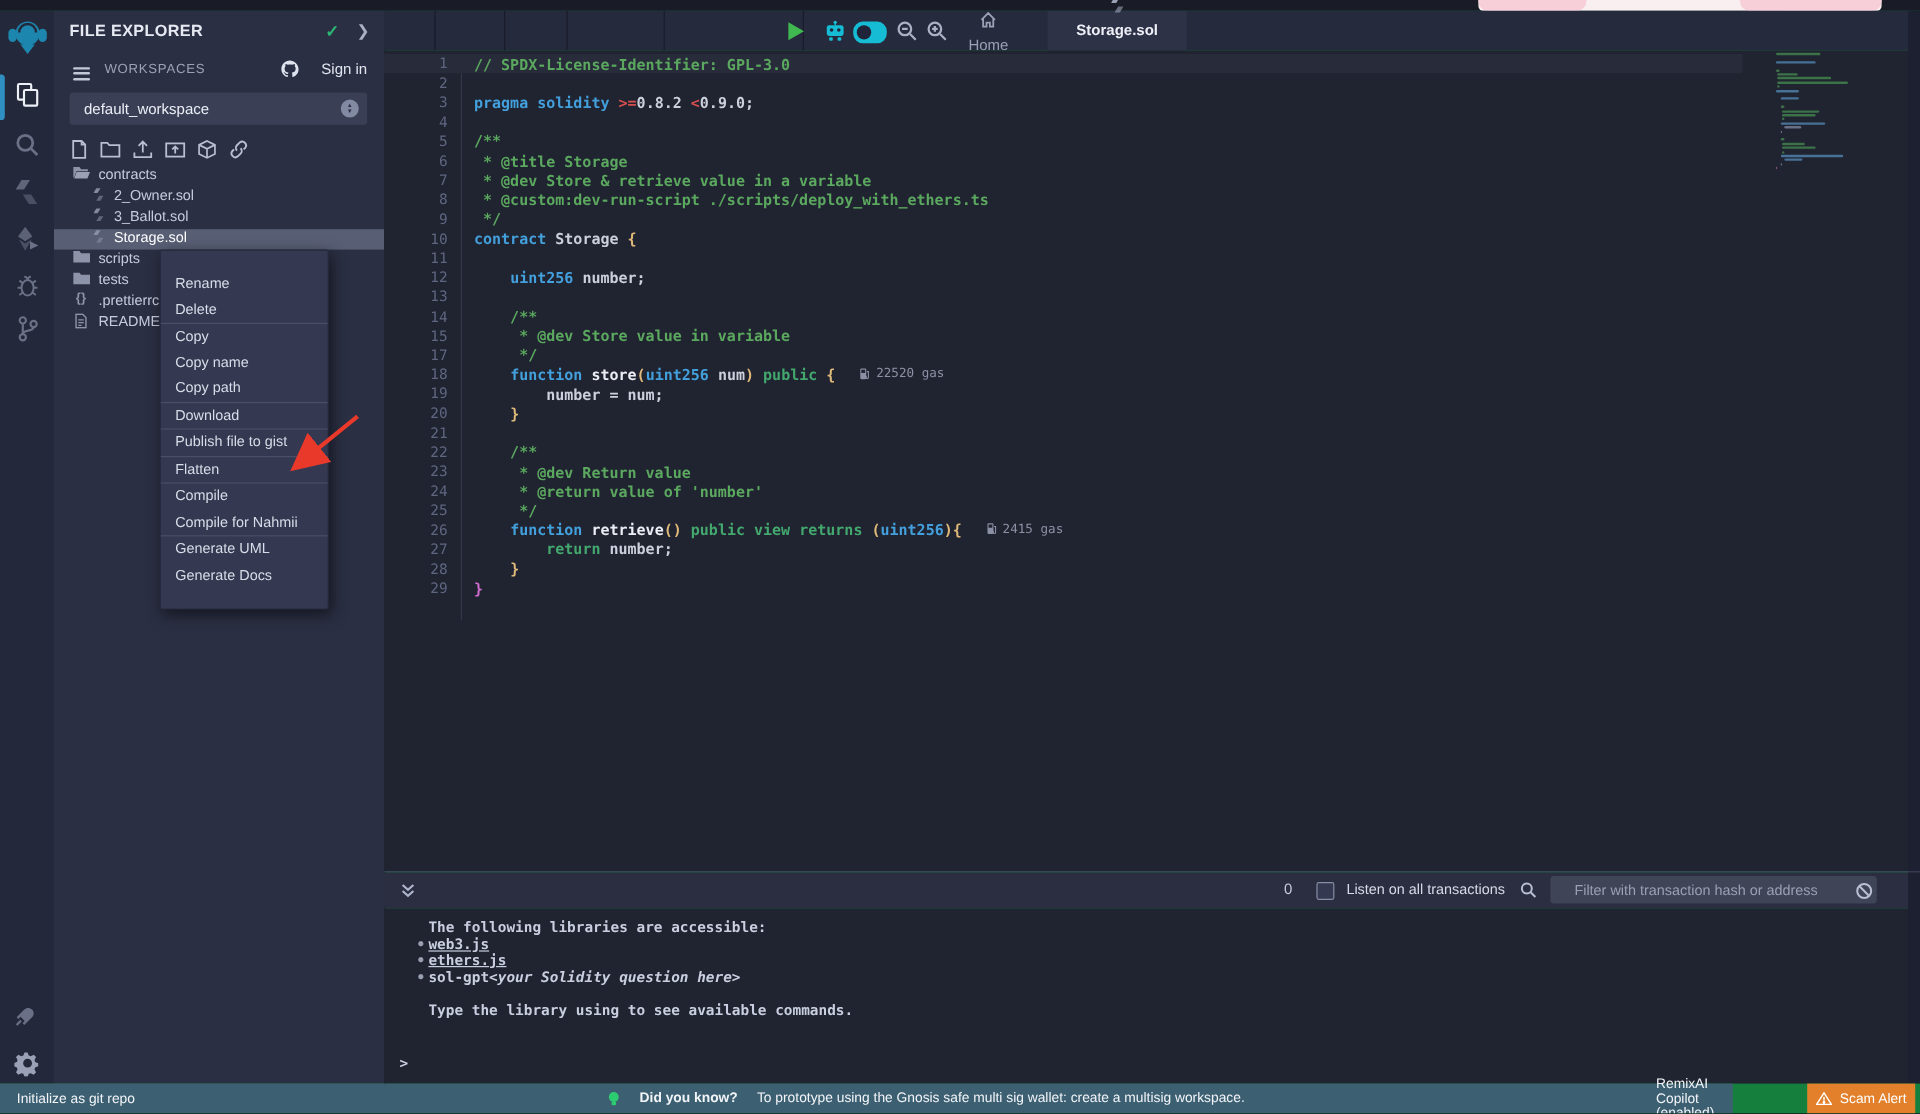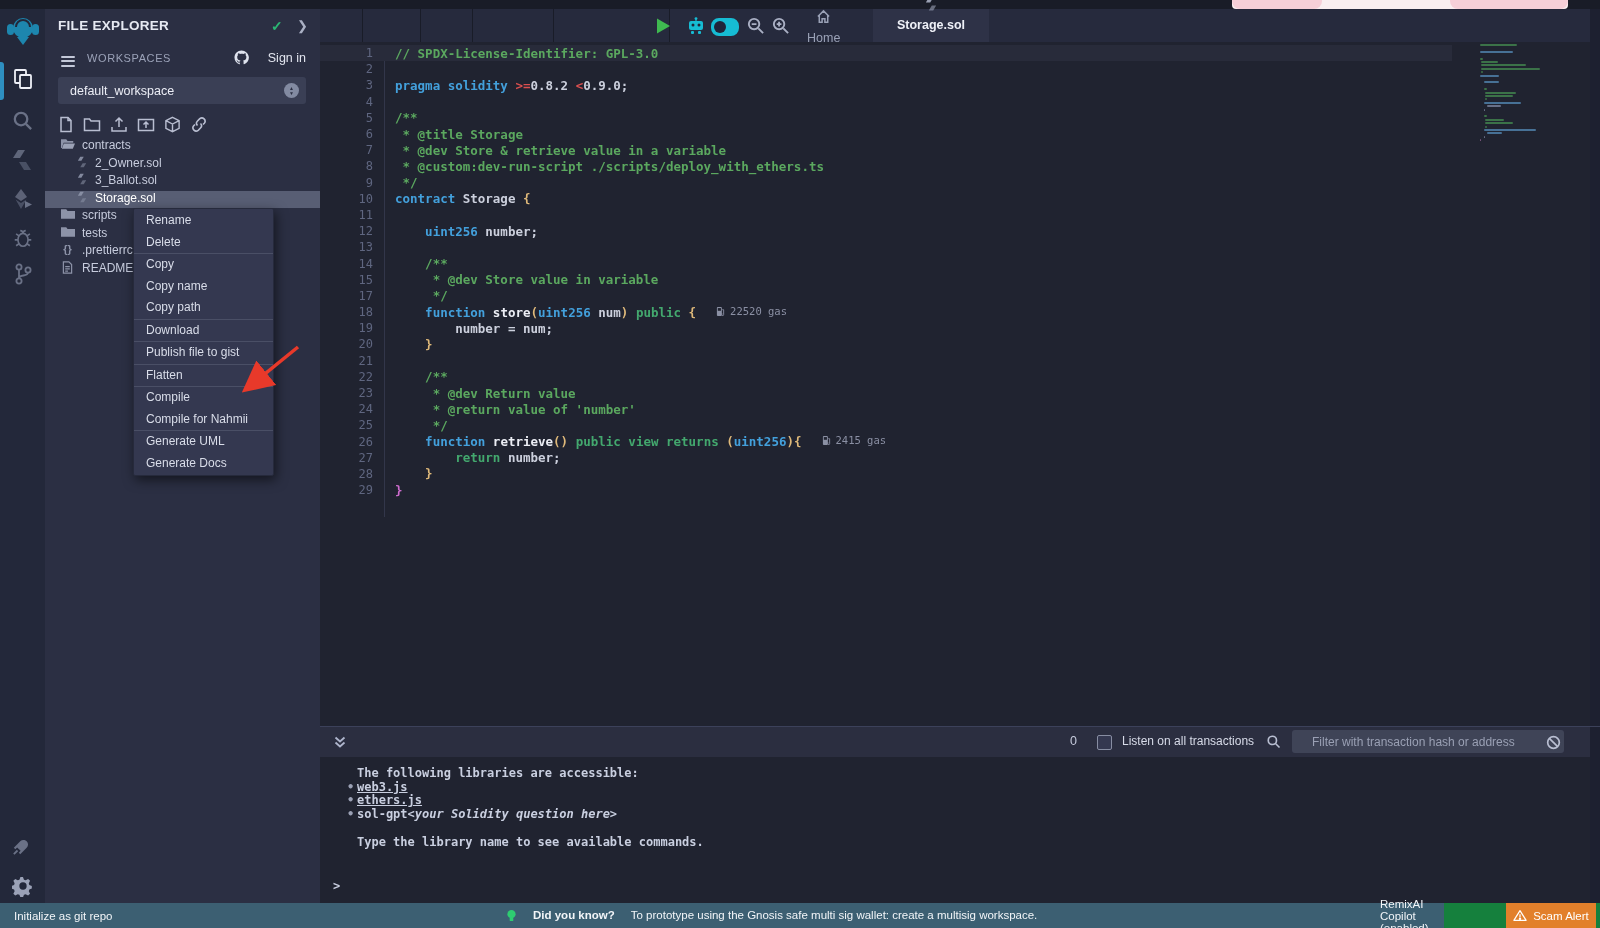--- a/index.html
+++ b/index.html
@@ -39,21 +39,21 @@
   #fp-tools{position:absolute;left:13px;top:107px;display:flex;gap:9px;color:#b9bed1;}
   #tree{position:absolute;left:0;top:129px;width:275px;}
   .trow{position:relative;height:17.5px;display:flex;align-items:flex-start;color:#c7ccdd;font-size:12px;}
   .trow.sel{background:#585e74;color:#ffffff;}
   .trow .tic{display:flex;width:15px;justify-content:center;color:#8d93a8;}
   .trow.i0 .tic{margin-left:15px;} .trow.i0 .tlabel{margin-left:7px;}
   .trow.i1 .tic{margin-left:29px;} .trow.i1 .tlabel{margin-left:6px;}
 
   
   #ctxmenu{left:133px;top:208px;width:139px;background:#343850;border:1px solid #262a3c;border-radius:2px;
-           box-shadow:2px 4px 12px rgba(0,0,0,.55);z-index:30;padding:1px 0;}
+           box-shadow:2px 4px 12px rgba(0,0,0,.55);z-index:30;padding:17px 0;}
   .mitem{height:21.5px;line-height:21.5px;padding-left:12px;font-size:12px;color:#d9dde9;}
   .mdiv{height:1px;background:#4a4f66;margin:0;}
 
   
   #arrow{left:228px;top:334px;z-index:40;}
 
   
   #edtoolbar{left:320px;top:9px;width:1280px;height:33px;background:#262a3d;}
   .vsep{position:absolute;top:0;width:1px;height:33px;background:#191c28;}
   #btn-run{position:absolute;left:334px;top:8px;}
@@ -70,21 +70,21 @@
   
   #editor{left:320px;top:42px;width:1280px;height:684px;background:#202330;overflow:hidden;}
   #codelines{position:absolute;left:0;top:3px;width:1132px;}
   .code-line{position:relative;height:16.2px;display:flex;align-items:center;
              font-family:"DejaVu Sans Mono",monospace;font-size:12.5px;font-weight:bold;white-space:pre;}
   .code-line.hl{background:#282b3a;}
   .lnum{width:53px;text-align:right;color:#5f6680;font-weight:normal;font-size:12px;flex:none;}
   .lcode{margin-left:22px;}
   .t-com{color:#5ba85f}.t-kw{color:#43a0dc}.t-mod{color:#43a86e}.t-op{color:#d94f4f}
   .t-br{color:#dfb97a}.t-br2{color:#cf6ccf}.t-fn{color:#eceef5}.t-pl{color:#ccd0dd}
-  .gasbadge{display:inline-flex;align-items:flex-end;gap:5px;margin-left:20px;color:#8b90a4;
+  .gasbadge{display:inline-flex;align-items:center;gap:5px;margin-left:20px;color:#8b90a4;
             font-size:10.5px;font-weight:normal;}
   #indent-guide{position:absolute;left:64px;top:5px;width:1px;height:470px;background:#32364a;}
   #minimap{position:absolute;left:1132px;top:2px;width:110px;height:130px;}
   .mm-bar{position:absolute;height:2px;border-radius:1px;opacity:.85;}
   .mm-com{background:#41804c}.mm-kw{background:#4f7fa8}.mm-pl{background:#767e98}
   .mm-mod{background:#4f7fa8}.mm-br2{background:#8b5d8b}
   #edge-strip{left:1590px;top:9px;width:10px;height:894px;background:#1d2030;}
 
   
   #term-border{left:320px;top:726px;width:1280px;height:1px;background:#3c415a;}
@@ -520,21 +520,21 @@
         <div class="tlib">
           <span class="bullet">•</span>
           <a href="#">ethers.js</a>
         </div>
         <div class="tlib">
           <span class="bullet">•</span>
           <span>sol-gpt </span>
           <span class="it">&lt;your Solidity question here&gt;</span>
         </div>
       </div>
-    <div id="term-hint">Type the library name to see available commands.</div>
+    <div id="term-hint">Type the library using to see available commands.</div>
     <div id="term-prompt">&gt;</div>
   </div>
 
   <div class="abs" id="statusbar">
     <span id="sb-git">Initialize as git repo</span>
     <span id="sb-tip">
       <span>
           <svg width="11" height="14" viewBox="0 0 12 15">
             <circle cx="6" cy="5.5" r="4.5" fill="#2ecc71"></circle>
             <rect x="4" y="9.5" width="4" height="3.5" rx="1" fill="#2ecc71"></rect>

